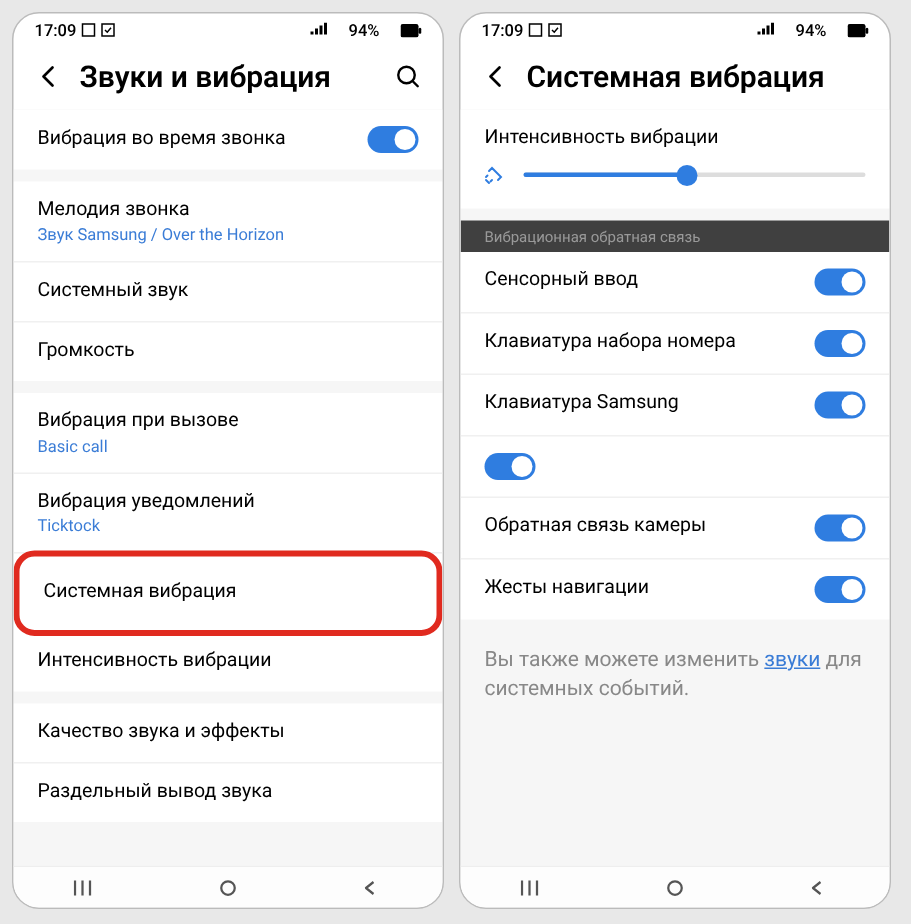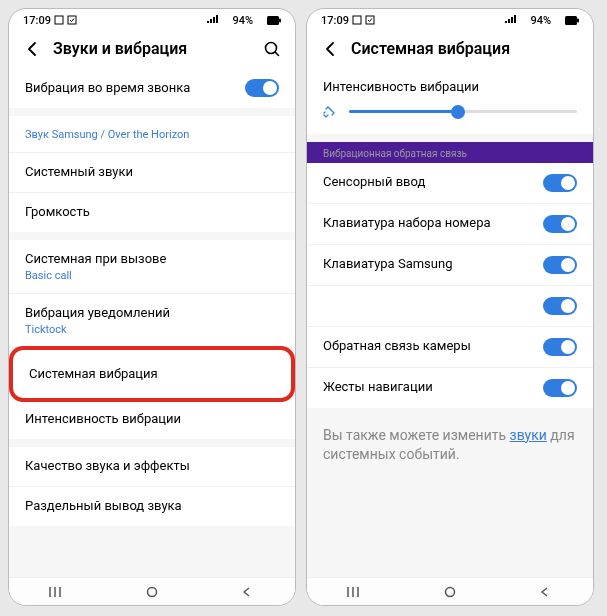--- a/index.html
+++ b/index.html
@@ -35,39 +35,39 @@
   }
   .status-left { display: flex; align-items: center; gap: 3px; }
   .status-right { display: flex; align-items: center; gap: 14px; }
   .header {
     display: flex;
     align-items: center;
     padding: 8px 14px 10px 14px;
     gap: 12px;
   }
   .header .title {
-    font-size: 16px;
+    font-size: 20px;
     font-weight: 600;
     flex: 1;
   }
   .content {
     flex: 1;
     overflow: hidden;
     background: #f6f6f6;
   }
   .section {
     background: #fff;
     margin-bottom: 8px;
   }
   .row {
     padding: 11px 16px;
     border-bottom: 1px solid #f0f0f0;
     display: flex;
     align-items: center;
-    justify-content: flex-end;
+    justify-content: space-between;
   }
   .row:last-child { border-bottom: none; }
   .row-text { flex: 1; }
   .row-title {
     font-size: 13px;
     color: #000;
     line-height: 1.3;
   }
   .row-sub {
     font-size: 11px;
@@ -128,21 +128,21 @@
     top: 50%;
     transform: translate(-50%, -50%);
     width: 14px; height: 14px;
     background: #2f7de0;
     border-radius: 50%;
   }
   .section-label {
     font-size: 10px;
     color: #999;
     padding: 6px 16px 4px 16px;
-    background: #4c1d95;
+    background: #404040;
   }
   .footer-note {
     font-size: 14px;
     color: #888;
     padding: 10px 16px;
     line-height: 1.4;
   }
   .footer-note .link { color: #3a7cd6; text-decoration: underline; }
   .navbar {
     height: 28px;
@@ -198,38 +198,39 @@
       <div class="row">
         <div class="row-text">
             <div class="row-title">Вибрация во время звонка</div>
           </div>
         <div class="toggle"></div>
       </div>
     </div>
     <div class="section">
       <div class="row">
         <div class="row-text">
+          <div class="row-title">Мелодия звонка</div>
           <div class="row-sub">Звук Samsung / Over the Horizon</div>
         </div>
       </div>
       <div class="row">
         <div class="row-text">
-            <div class="row-title">Системный звуки</div>
+            <div class="row-title">Системный звук</div>
           </div>
       </div>
       <div class="row">
         <div class="row-text">
             <div class="row-title">Громкость</div>
           </div>
       </div>
     </div>
     <div class="section">
       <div class="row">
         <div class="row-text">
-          <div class="row-title">Системная при вызове</div>
+          <div class="row-title">Вибрация при вызове</div>
           <div class="row-sub">Basic call</div>
         </div>
       </div>
       <div class="row">
         <div class="row-text">
           <div class="row-title">Вибрация уведомлений</div>
           <div class="row-sub">Ticktock</div>
         </div>
       </div>
       <div class="row highlight" style="background:#fff;padding-top:16px;padding-bottom:16px;">

